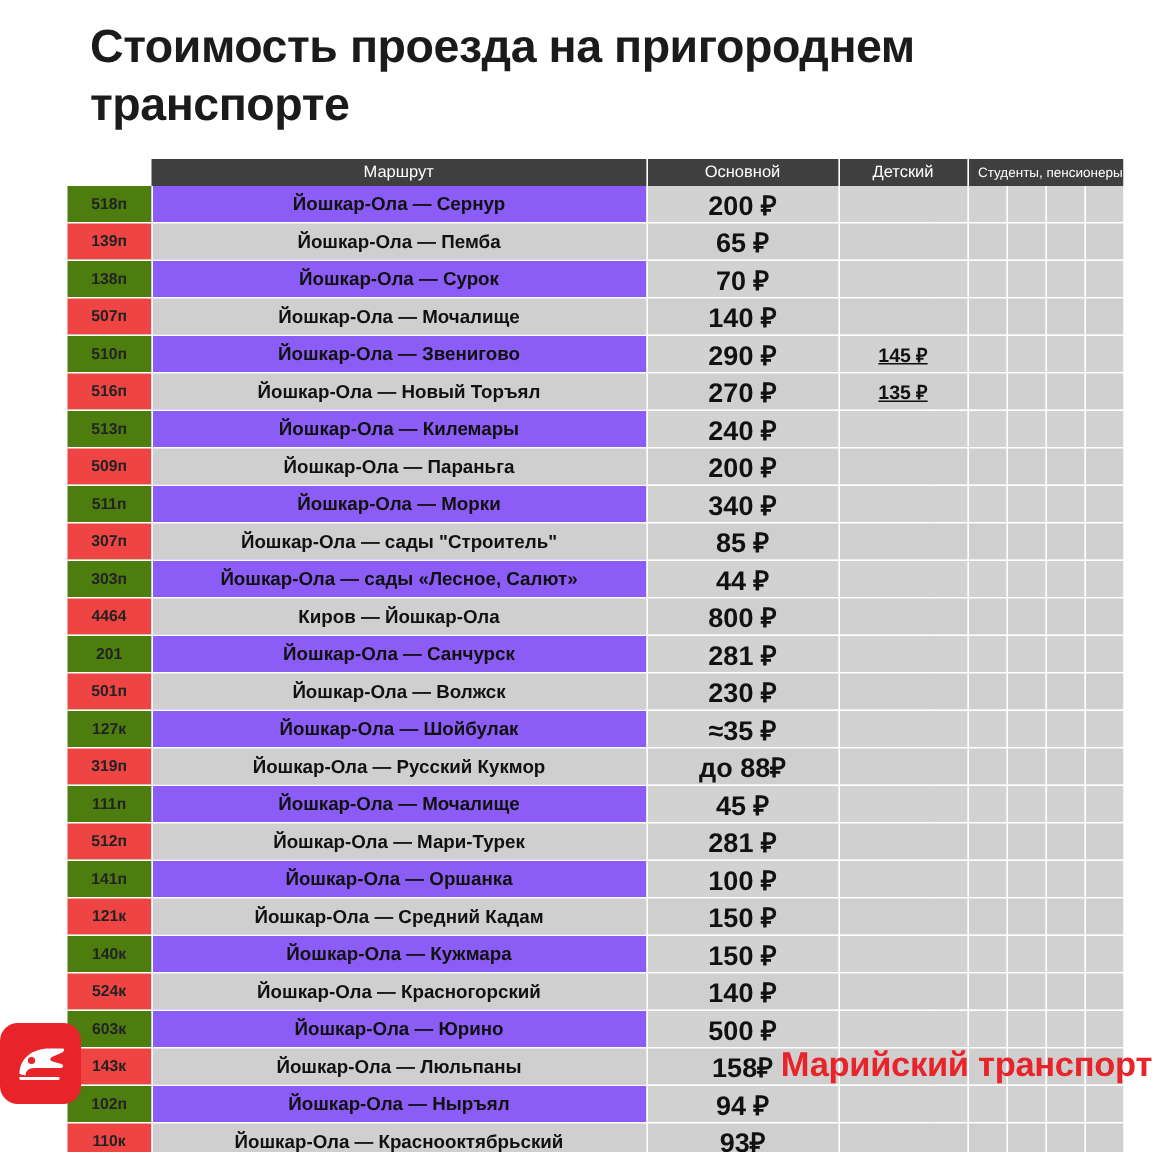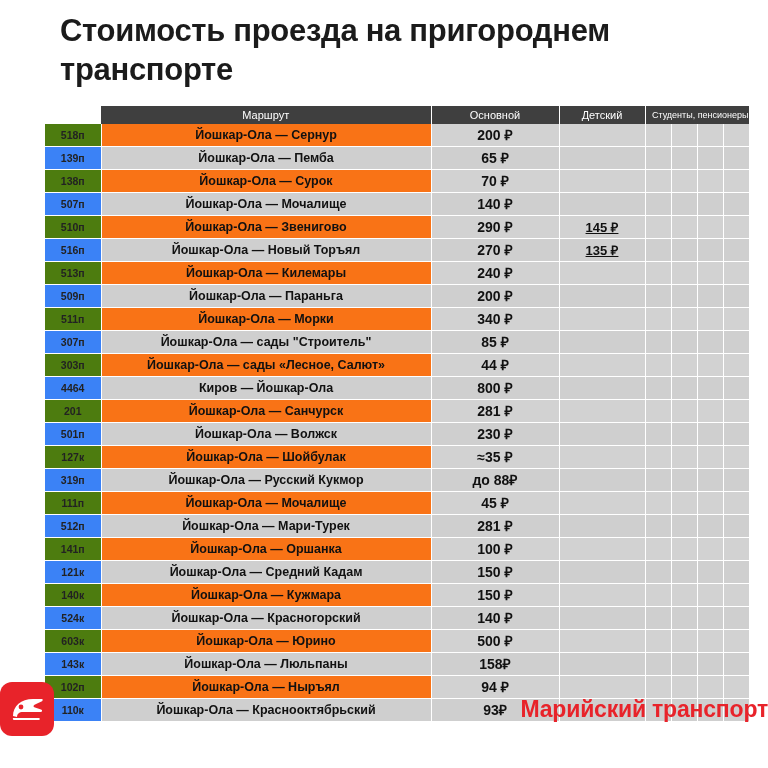--- a/index.html
+++ b/index.html
@@ -69,39 +69,39 @@
     color: #111111;
     text-align: center;
   }
   tbody td.route-no {
     background: #4d7c0f;
     font-size: 10.5px;
     font-weight: bold;
     color: #222;
   }
   tbody td.route {
-    background: #f97316;
+    background: #8b5cf6;
     font-weight: bold;
     font-size: 12.5px;
   }
   tbody td.main {
     background: #d2d2d2;
     font-weight: bold;
-    font-size: 14px;
+    font-size: 18px;
   }
   tbody td.child {
     background: #d2d2d2;
     font-weight: bold;
     font-size: 13px;
     text-decoration: underline;
   }
   tbody td.filler {
     background: #d2d2d2;
   }
-  tbody tr.alt td.route-no { background: #3b82f6; }
+  tbody tr.alt td.route-no { background: #ef4444; }
   tbody tr.alt td.route,
   tbody tr.alt td.main,
   tbody tr.alt td.child,
   tbody tr.alt td.filler { background: #cfcfcf; }
 
   .footer {
     position: absolute;
     left: 0;
     right: 0;
     bottom: 32px;

